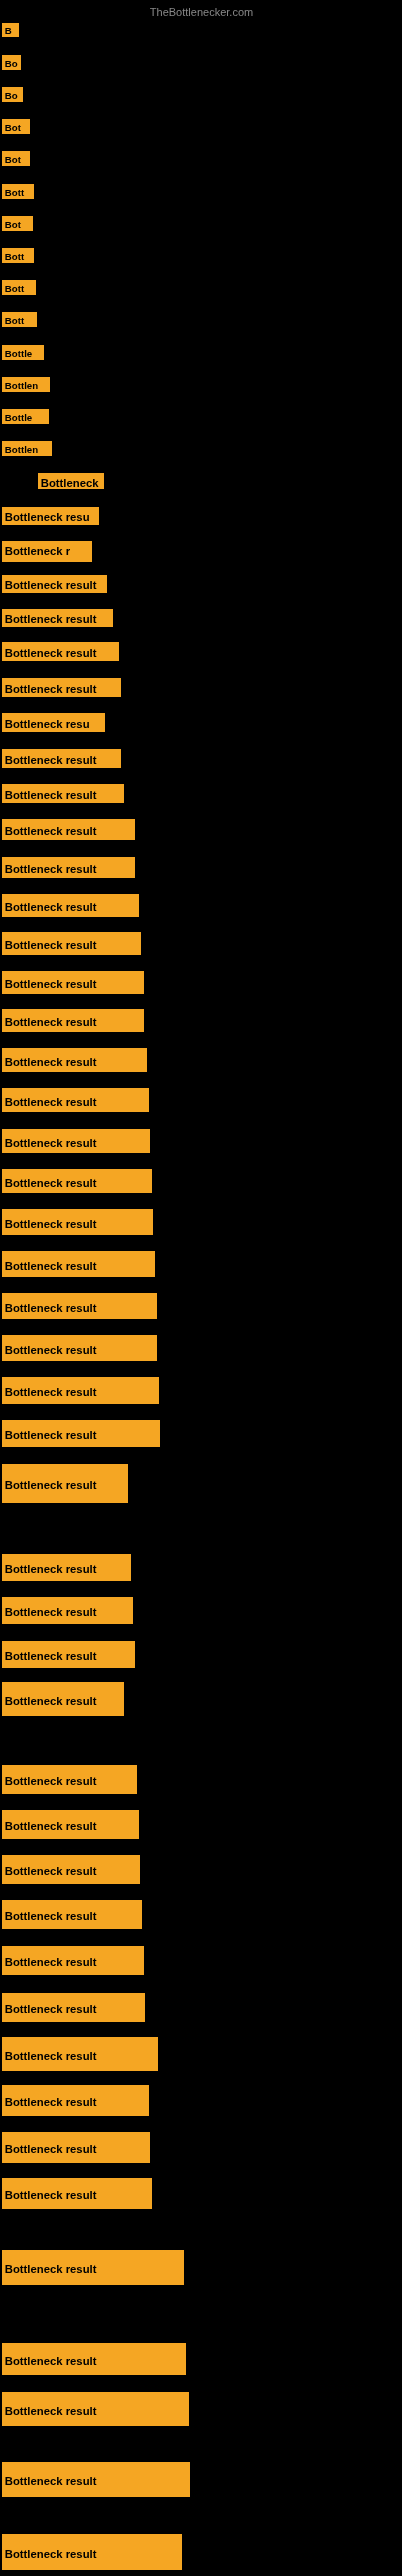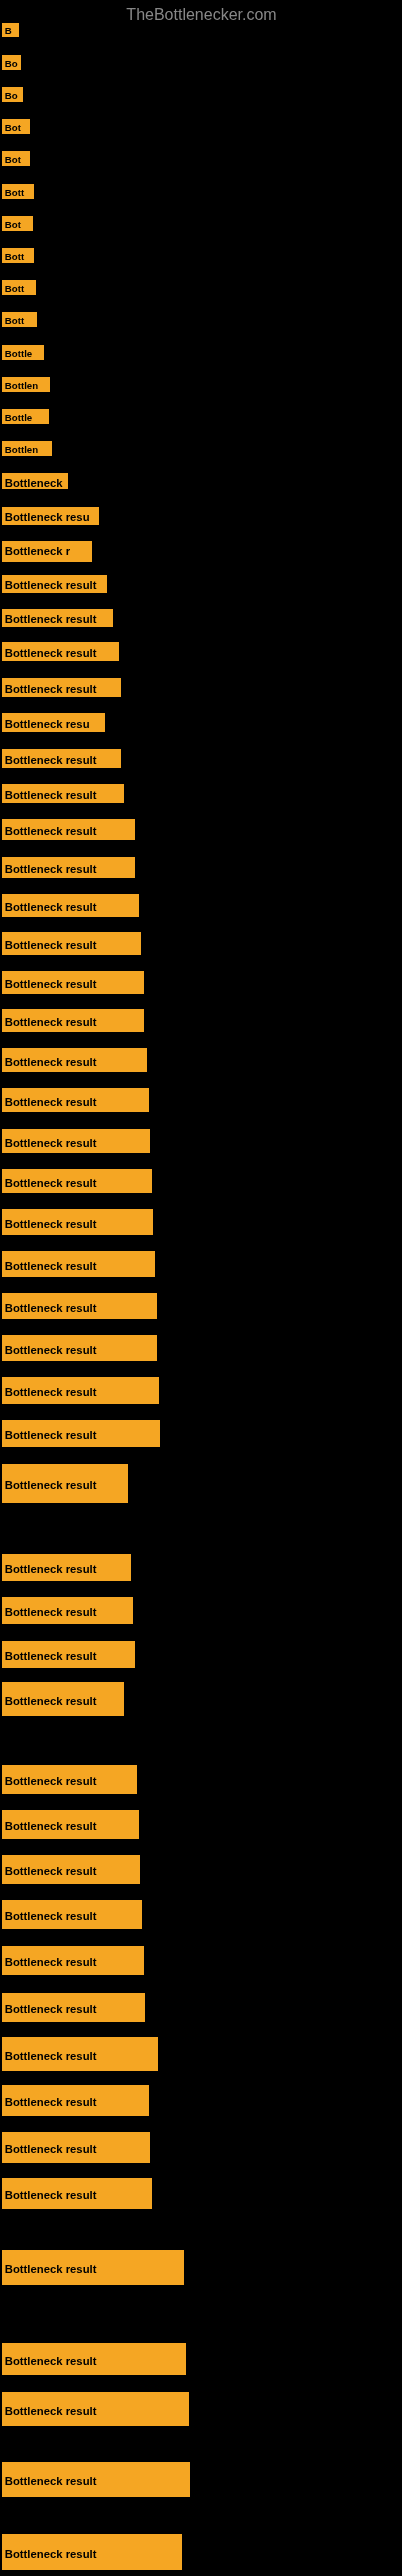--- a/index.html
+++ b/index.html
@@ -13,21 +13,21 @@
       min-height: 2576px;
       font-family: Arial, sans-serif;
       position: relative;
     }
     .site-title {
       position: absolute;
       top: 6.4px;
       left: 50%;
       transform: translateX(-50%);
       color: #888888;
-      font-size: 16px;
+      font-size: 11px;
       white-space: nowrap;
       text-align: right;
     }
     .bottleneck-item {
       position: absolute;
       left: 1.6px;
       background-color: #F5A623;
       color: #000000;
       font-size: 10.5px;
       font-weight: bold;
@@ -48,21 +48,21 @@
 <div class="bottleneck-item" style="top: 151px; width: 28px; height: 14.5px; line-height: 14.5px; font-size: 9.7px;">Bot</div>
 <div class="bottleneck-item" style="top: 184px; width: 32px; height: 14.5px; line-height: 14.5px; font-size: 9.7px;">Bott</div>
 <div class="bottleneck-item" style="top: 216px; width: 31px; height: 14.5px; line-height: 14.5px; font-size: 9.7px;">Bot</div>
 <div class="bottleneck-item" style="top: 248px; width: 32px; height: 14.5px; line-height: 14.5px; font-size: 9.7px;">Bott</div>
 <div class="bottleneck-item" style="top: 280px; width: 34px; height: 14.5px; line-height: 14.5px; font-size: 9.7px;">Bott</div>
 <div class="bottleneck-item" style="top: 312px; width: 35px; height: 14.5px; line-height: 14.5px; font-size: 9.7px;">Bott</div>
 <div class="bottleneck-item" style="top: 345px; width: 42px; height: 14.5px; line-height: 14.5px; font-size: 9.7px;">Bottle</div>
 <div class="bottleneck-item" style="top: 377px; width: 48px; height: 14.5px; line-height: 14.5px; font-size: 9.7px;">Bottlen</div>
 <div class="bottleneck-item" style="top: 409px; width: 47px; height: 14.5px; line-height: 14.5px; font-size: 9.7px;">Bottle</div>
 <div class="bottleneck-item" style="top: 441px; width: 50px; height: 14.5px; line-height: 14.5px; font-size: 9.7px;">Bottlen</div>
-<div class="bottleneck-item" style="top: 473px; width: 66px; height: 16px; line-height: 16px; font-size: 11.3px;">Bottleneck</div>
+<div class="bottleneck-item" style="top: 473px; width: 66px; height: 16px; line-height: 16px; font-size: 11.3px; margin-left: 36px;">Bottleneck</div>
 <div class="bottleneck-item" style="top: 507px; width: 97px; height: 17.7px; line-height: 17.7px; font-size: 11.3px;">Bottleneck resu</div>
 <div class="bottleneck-item" style="top: 541px; width: 90px; height: 21px; line-height: 17.7px; font-size: 11.3px;">Bottleneck r</div>
 <div class="bottleneck-item" style="top: 575px; width: 105px; height: 17.7px; line-height: 17.7px; font-size: 11.3px;">Bottleneck result</div>
 <div class="bottleneck-item" style="top: 609px; width: 111px; height: 17.7px; line-height: 17.7px; font-size: 11.3px;">Bottleneck result</div>
 <div class="bottleneck-item" style="top: 642px; width: 117px; height: 19.3px; line-height: 19.3px; font-size: 11.3px;">Bottleneck result</div>
 <div class="bottleneck-item" style="top: 678px; width: 119px; height: 19.3px; line-height: 19.3px; font-size: 11.3px;">Bottleneck result</div>
 <div class="bottleneck-item" style="top: 713px; width: 103px; height: 19.3px; line-height: 19.3px; font-size: 11.3px;">Bottleneck resu</div>
 <div class="bottleneck-item" style="top: 749px; width: 119px; height: 19.3px; line-height: 19.3px; font-size: 11.3px;">Bottleneck result</div>
 <div class="bottleneck-item" style="top: 784px; width: 122px; height: 19.3px; line-height: 19.3px; font-size: 11.3px;">Bottleneck result</div>
 <div class="bottleneck-item" style="top: 819px; width: 133px; height: 21px; line-height: 21px; font-size: 11.3px;">Bottleneck result</div>

